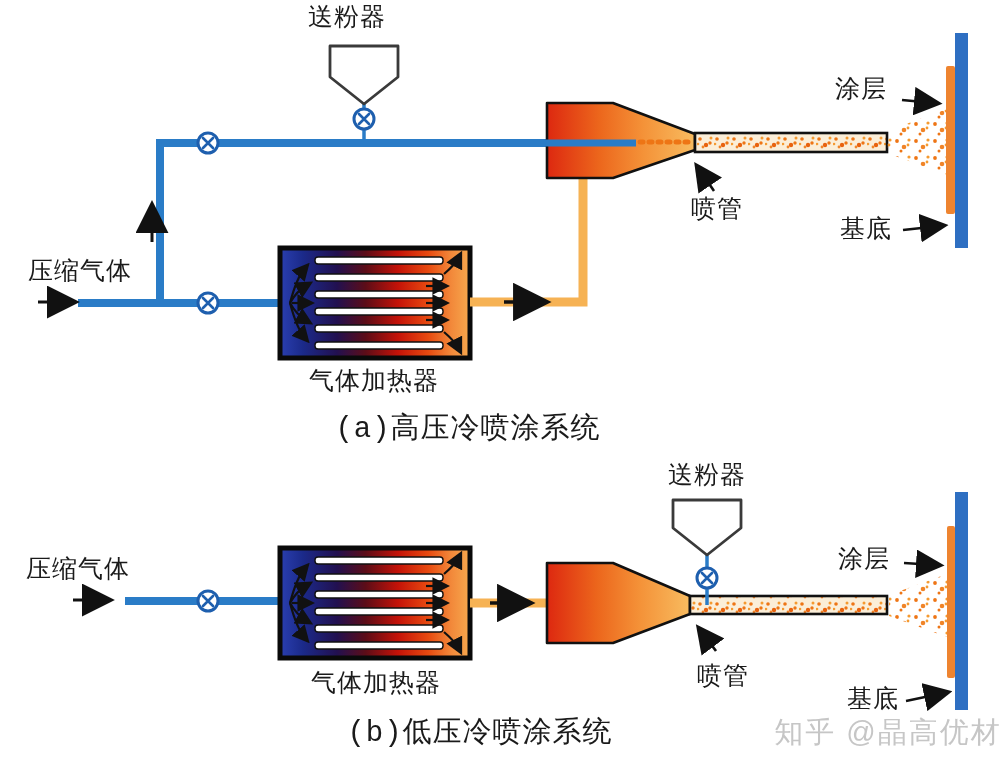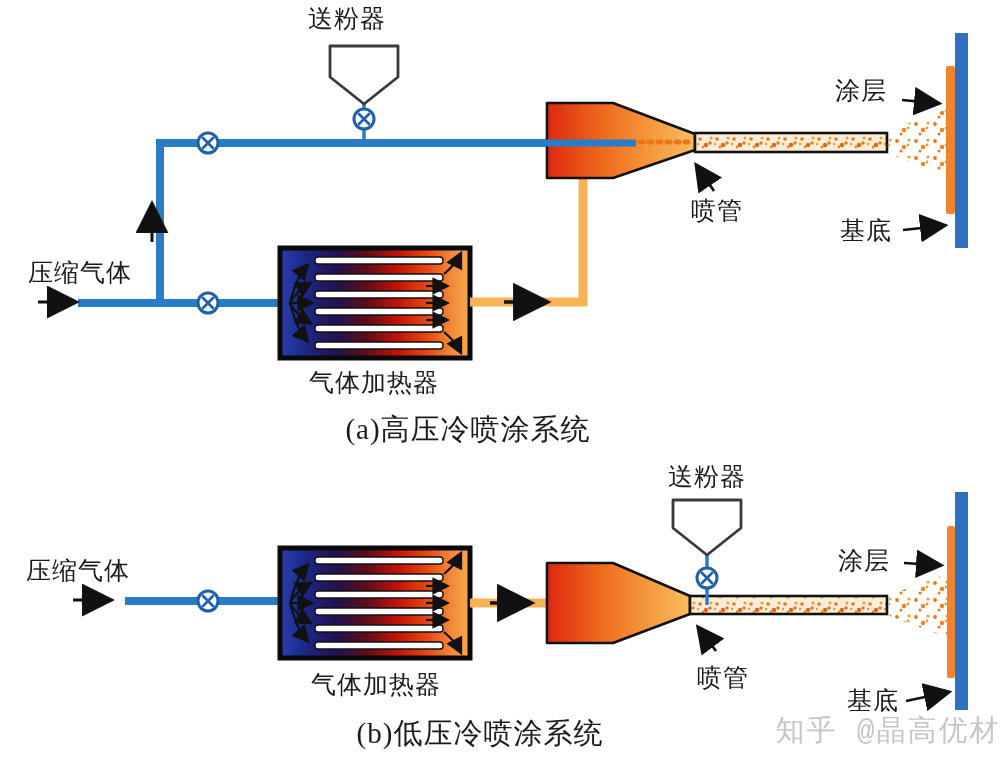--- a/index.html
+++ b/index.html
@@ -12,27 +12,28 @@
   }
   #art{position:absolute;left:0;top:0;}
   .lbl{
     position:absolute;
     transform:translateX(-50%);
     white-space:nowrap;
     color:var(--label-text,#1a1a1a);
     font-size:25px;
     letter-spacing:1px;
     line-height:1.1;
+    font-family:Liberation Mono, monospace;
   }
   .caption{font-size:29px;letter-spacing:1px;}
   .watermark{
     color:var(--watermark-gray,#c6c6c6);
     font-size:29px;
     letter-spacing:2px;
-    font-family:Liberation Mono, monospace;
+    font-family:Liberation Sans, sans-serif;
   }
 </style>
 </head>
 <body>
 
 <div id="stage">
 
   <svg id="art" width="1003" height="773" viewBox="0 0 1003 773">
     <defs>
       <marker id="ah" viewBox="0 0 10 10" refX="7" refY="5" markerWidth="11" markerHeight="11" orient="auto-start-reverse">

